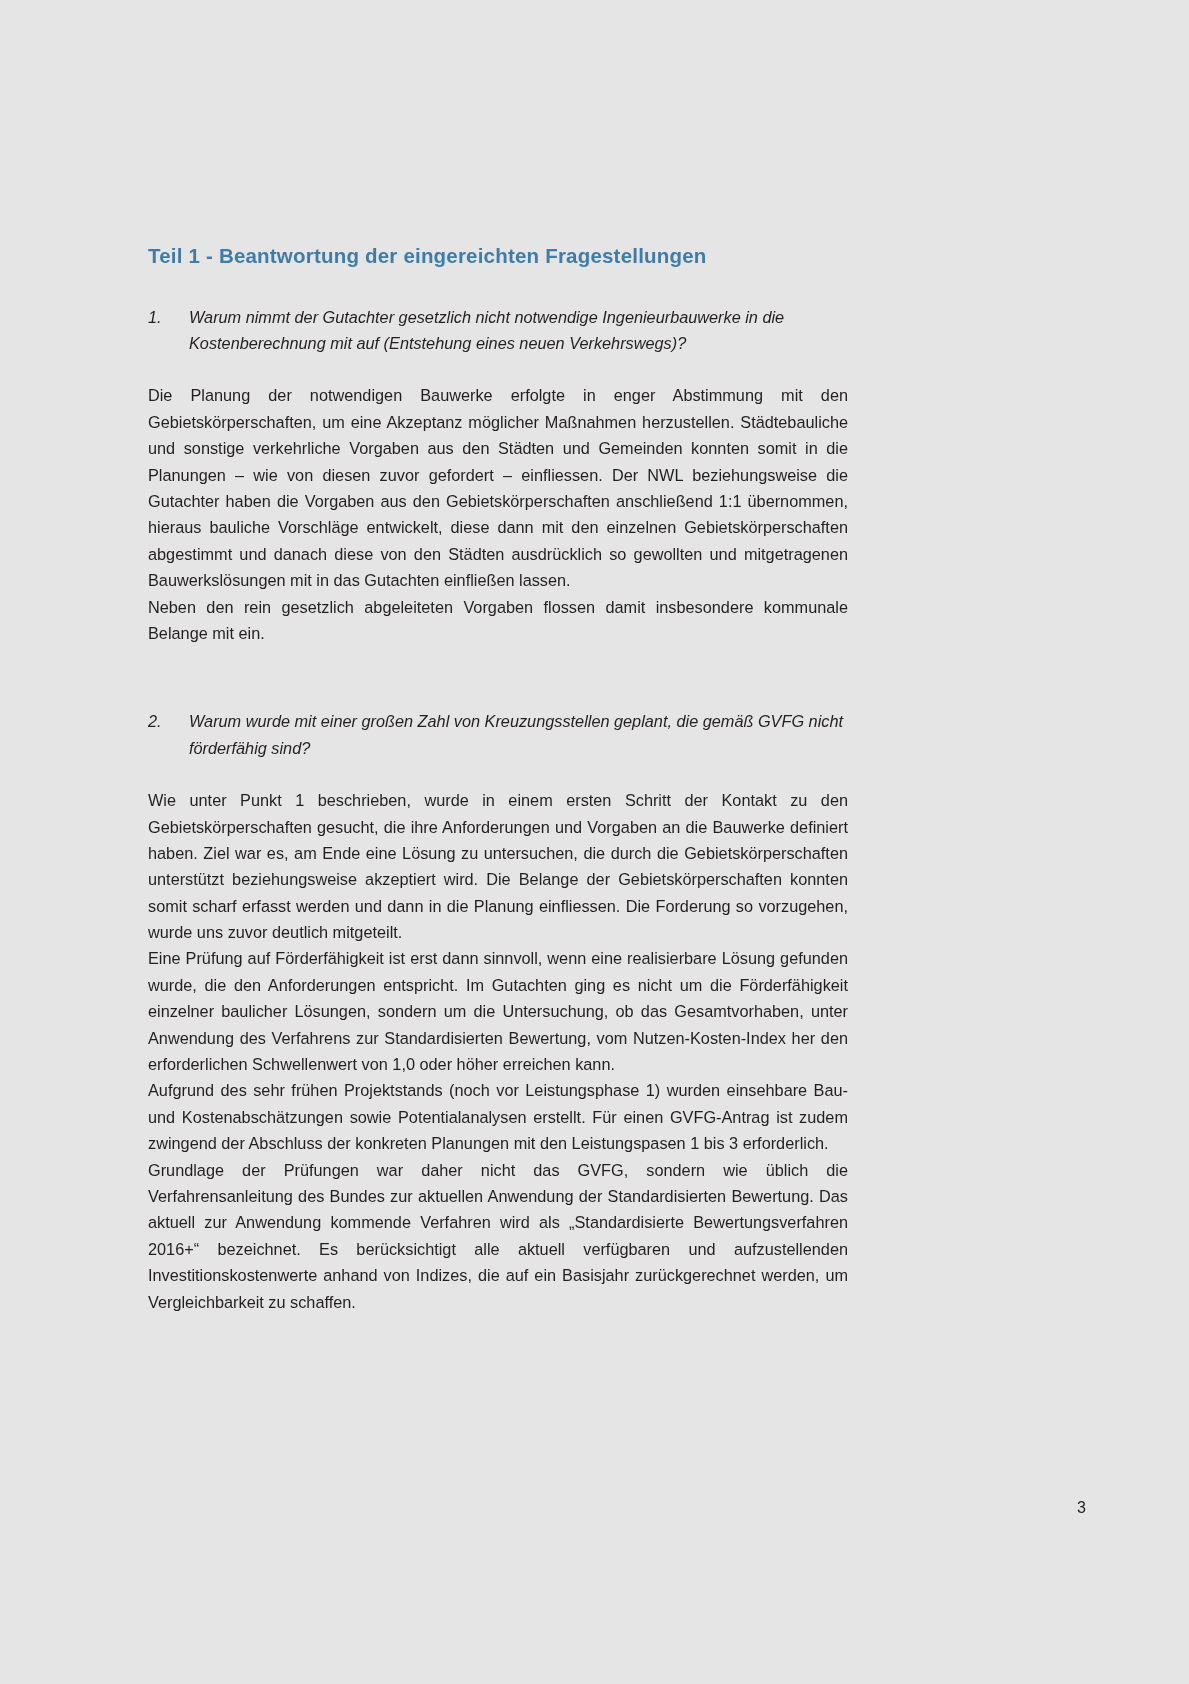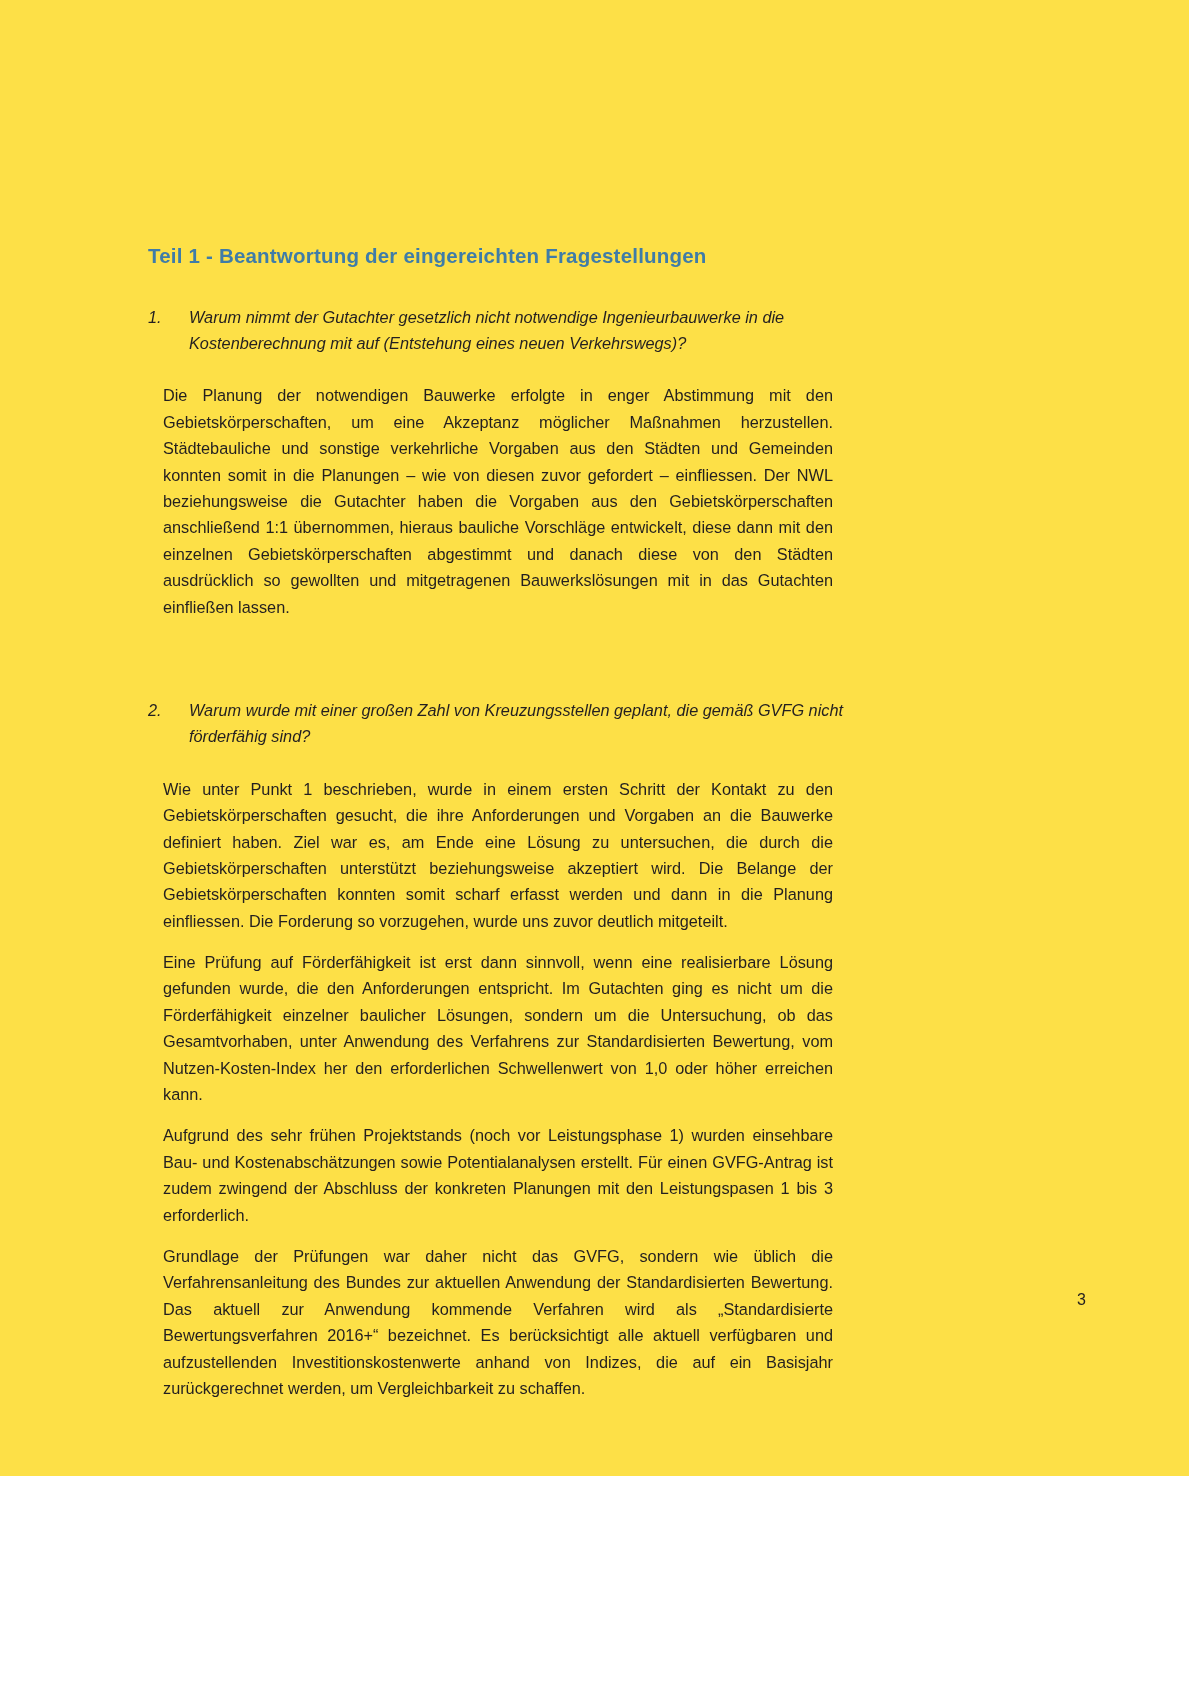--- a/index.html
+++ b/index.html
@@ -7,22 +7,22 @@
     padding: 0;
     background: #ffffff;
   }
   body {
     font-family: "Liberation Sans", sans-serif;
     color: #231f20;
   }
   .page {
     position: relative;
     width: 1189px;
-    height: 1476px;
-    background: #fde047;
+    height: 1684px;
+    background: #e5e5e5;
     overflow: hidden;
     box-sizing: border-box;
   }
   .content {
     position: absolute;
     left: 148px;
     top: 243px;
     width: 700px;
   }
   .doc-title {
@@ -46,21 +46,21 @@
     flex: 0 0 41px;
     font-style: italic;
   }
   .question .qtext {
     flex: 1 1 auto;
     font-style: italic;
   }
   p.body {
     font-size: 16.3px;
     line-height: 1.62;
-    margin: 15px;
+    margin: 0;
     text-align: justify;
     color: #231f20;
   }
   .gap-large {
     height: 44px;
   }
   .gap-small {
     height: 18px;
   }
   .page-number {
@@ -79,20 +79,21 @@
   <div class="content">
 
     <h1 class="doc-title">Teil 1 -  Beantwortung der eingereichten Fragestellungen</h1>
 
     <div class="question">
       <span class="num">1.</span>
       <span class="qtext">Warum nimmt der Gutachter gesetzlich nicht notwendige Ingenieurbauwerke in die Kostenberechnung mit auf (Entstehung eines neuen Verkehrswegs)?</span>
     </div>
 
     <p class="body">Die Planung der notwendigen Bauwerke erfolgte in enger Abstimmung mit den Gebietskörperschaften, um eine Akzeptanz möglicher Maßnahmen herzustellen. Städtebauliche und sonstige verkehrliche Vorgaben aus den Städten und Gemeinden konnten somit in die Planungen – wie von diesen zuvor gefordert – einfliessen. Der NWL beziehungsweise die Gutachter haben die Vorgaben aus den Gebietskörperschaften anschließend 1:1 übernommen, hieraus bauliche Vorschläge entwickelt, diese dann mit den einzelnen Gebietskörperschaften abgestimmt und danach diese von den Städten ausdrücklich so gewollten und mitgetragenen Bauwerkslösungen mit in das Gutachten einfließen lassen.</p>
+    <p class="body">Neben den rein gesetzlich abgeleiteten Vorgaben flossen damit insbesondere kommunale Belange mit ein.</p>
 
     <div class="gap-large"></div>
     <div class="gap-small"></div>
 
     <div class="question">
       <span class="num">2.</span>
       <span class="qtext">Warum wurde mit einer großen Zahl von Kreuzungsstellen geplant, die gemäß GVFG nicht förderfähig sind?</span>
     </div>
 
     <p class="body">Wie unter Punkt 1 beschrieben, wurde in einem ersten Schritt der Kontakt zu den Gebietskörperschaften gesucht, die ihre Anforderungen und Vorgaben an die Bauwerke definiert haben. Ziel war es, am Ende eine Lösung zu untersuchen, die durch die Gebietskörperschaften unterstützt beziehungsweise akzeptiert wird. Die Belange der Gebietskörperschaften konnten somit scharf erfasst werden und dann in die Planung einfliessen. Die Forderung so vorzugehen, wurde uns zuvor deutlich mitgeteilt.</p>

